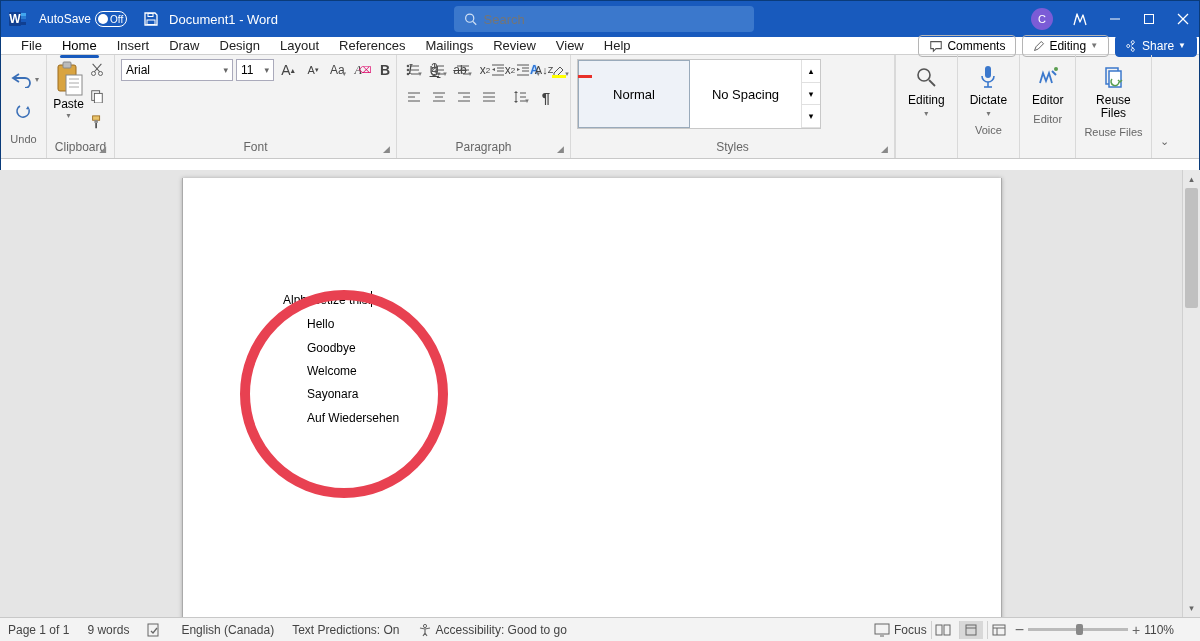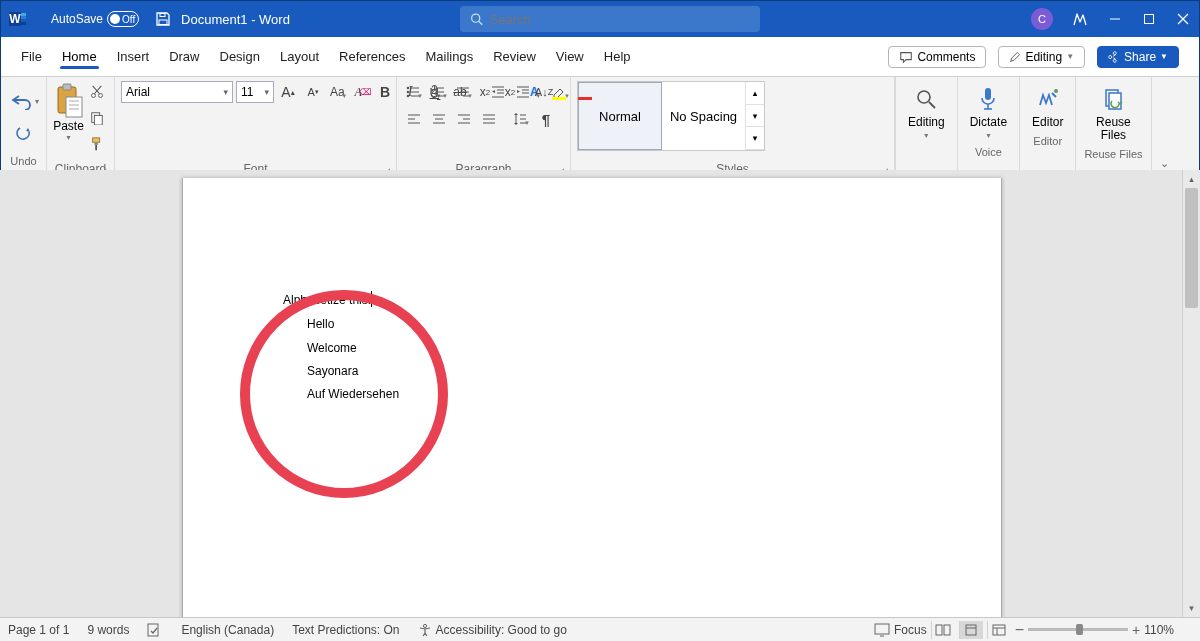--- a/index.html
+++ b/index.html
@@ -1,40 +1,40 @@
 <!DOCTYPE html>
 <html><head>
 <meta charset="utf-8">
 <style>
   * { margin:0; padding:0; box-sizing:border-box; font-family:"Segoe UI",Arial,sans-serif; font-size:12px; }
   body { width:1200px; height:641px; background:#fff; overflow:hidden; border:1px solid #0a3b7a; }
   
   
   .titlebar { height:36px; background:#185abd; color:#fff; display:flex; align-items:center; padding:0 8px; }
   .app-icon { width:18px; height:18px; margin-right:12px; }
-  .autosave-label { font-size:12px; margin-right:4px;margin-left:12px; }
+  .autosave-label { font-size:12px; margin-right:4px; }
   .toggle { width:32px; height:16px; border:1px solid #fff; border-radius:8px; display:flex; align-items:center; padding:0 2px; margin-right:6px; }
   .toggle-knob { width:10px; height:10px; background:#fff; border-radius:50%; }
   .toggle-text { font-size:10px; color:#fff; margin-left:2px; }
   .save-icon { margin:0 10px; }
   .doctitle { font-size:13px; }
   .spacer { flex:1; }
   .search { width:300px; height:26px; background:#3b78cc; border-radius:4px; display:flex; align-items:center; padding:0 10px; margin:0 100px 0 0; }
   .search input { background:transparent; border:none; outline:none; color:#cfe0f5; font-size:13px; width:100%; }
   .title-right { display:flex; align-items:center; gap:18px; }
   .user-circle { width:22px; height:22px; border-radius:50%; background:#7b5cd6; display:flex; align-items:center; justify-content:center; font-size:11px; }
   .win-btn { width:16px; height:16px; display:flex; align-items:center; justify-content:center; }
   
   
-  .tabs-row { height:40px; background:#fff; border-bottom:1px solid #d0d0d0; display:flex; align-items:center; }
+  .tabs-row { height:18px; background:#fff; border-bottom:1px solid #d0d0d0; display:flex; align-items:center; }
   .tabs { display:flex; margin-left:10px; }
   .tab { padding:0 10px; height:30px; display:flex; align-items:center; font-size:13px; color:#222; cursor:pointer; }
   .tab.active { color:#000000; position:relative; }
   .tab.active::after { content:""; position:absolute; bottom:3px; left:8px; right:8px; height:3px; background:#185abd; border-radius:2px;}
-  .tabs-right { margin-left:auto; display:flex; gap:12px; padding-right:20px;justify-content:space-between; }
+  .tabs-right { margin-left:auto; display:flex; gap:6px; padding-right:2px;justify-content:space-between; }
   .tab-pill { border:1px solid #b5b5b5; border-radius:4px; padding:3px 10px; display:flex; align-items:center; gap:4px; font-size:12px; cursor:pointer; }
   .share-pill { background:#185abd; color:#fff; border-color:#185abd; }
   
   
   .ribbon { height:104px; background:#f3f3f3; border-bottom:1px solid #c8c8c8; display:flex; }
   .group { border-right:1px solid #d9d9d9; display:flex; flex-direction:column; padding:4px 6px 2px; }
   .group-content { flex:1; display:flex; align-items:flex-start; }
   .group-label { text-align:center; font-size:11px; color:#666; padding:2px 0; position:relative;}
   .dialog-launch { position:absolute; right:0; bottom:2px; font-size:9px; color:#888;}
   
@@ -58,21 +58,21 @@
   .iconbtn.italic { font-style:italic; font-size:14px; font-family:Georgia,serif;}
   .iconbtn.under { text-decoration:underline; font-size:13px;}
   .iconbtn .sub { font-size:8px; vertical-align:sub;}
   .split-caret {font-size:7px; color:#777; margin-left:-2px; align-self:flex-end; padding-bottom:3px;}
   
   .para-group { width:174px; }
   .para-row { display:flex; gap:3px; margin-bottom:5px;}
   
   .styles-group { width:324px; }
   .styles-gallery { display:flex; border:1px solid #c8c8c8; background:#fff; height:70px; }
-  .style-item { width:84px; border-right:1px solid #e0e0e0; display:flex; align-items:center; justify-content:center; font-size:13px; }
+  .style-item { width:112px; border-right:1px solid #e0e0e0; display:flex; align-items:center; justify-content:center; font-size:13px; }
   .style-item.sel { background:#eef2f8; border:1px solid #9ab; }
   .style-item.heading { color:#2f5496; font-family:Calibri,Arial; font-size:20px; font-weight:300;}
   .style-scroll { width:18px; display:flex; flex-direction:column;}
   .style-scroll div { flex:1; display:flex; align-items:center; justify-content:center; font-size:9px; border-bottom:1px solid #e0e0e0;}
   
   .cmd-group { display:flex; flex-direction:column; align-items:center; justify-content:flex-start; padding:4px 8px 2px; }
   .cmd-btn { display:flex; flex-direction:column; align-items:center; gap:2px; font-size:12px; padding:4px; cursor:pointer;}
   .cmd-icon { height:28px; display:flex; align-items:center;}
   
   .ribbon-collapse { width:26px; display:flex; align-items:flex-end; justify-content:center; padding-bottom:10px;}
@@ -492,20 +492,21 @@
       <span style="font-size:11px;color:#666">⌄</span>
     </div>
 </div>
 
 <div class="workspace">
   <div class="page">
     <div class="doc-content">
       <div class="title-line"><span>Alphabetize this:</span><span class="cursor"></span></div>
       <div id="doc-lines">
           <div style="padding-left: 24px;">Hello</div>
+          <div style="padding-left: 24px;">Goodbye</div>
           <div style="padding-left: 24px;">Welcome</div>
           <div style="padding-left: 24px;">Sayonara</div>
           <div style="padding-left: 24px;">Auf Wiedersehen</div>
         </div>
     </div>
   </div>
 </div>
 <div class="highlight-circle"></div>
 
 <div class="vscroll">

